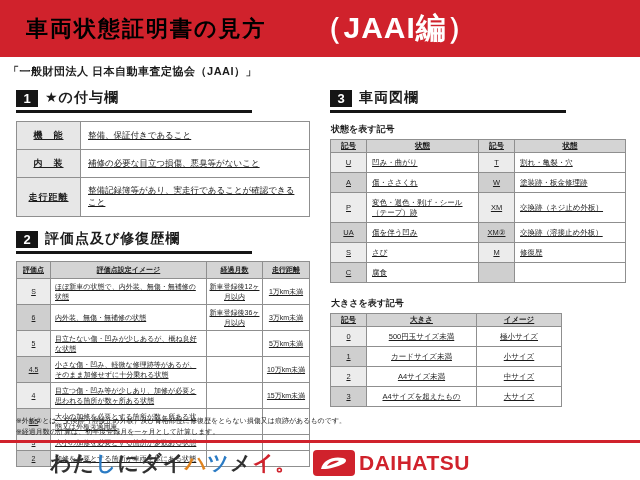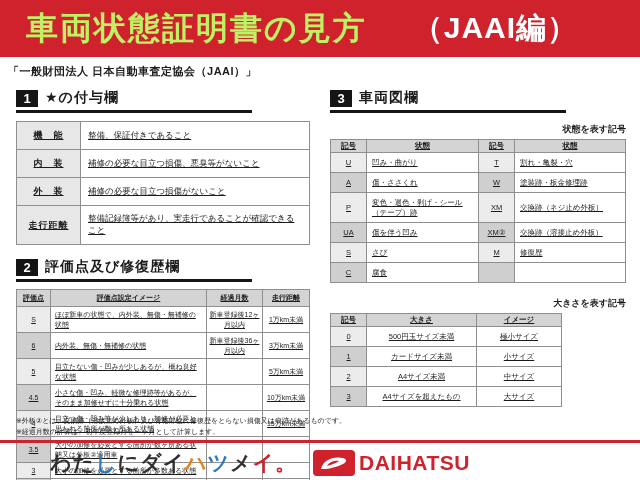--- a/index.html
+++ b/index.html
@@ -2,21 +2,21 @@
 <html><head>
 <meta charset="utf-8">
 <style>
   * { margin:0; padding:0; box-sizing:border-box; }
   html,body { background:#fff; }
   body { width:640px; height:480px; font-family:"Liberation Sans","DejaVu Sans",sans-serif; color:#1c1c1c; }
   .page { position:relative; width:640px; height:480px; overflow:hidden; background:#fff; }
 
   
   .banner { height:57px; background:#d0222c; display:flex; align-items:center; padding-left:26px; }
-  .banner .t1 { color:#bef264; font-size:32px; font-weight:900; letter-spacing:2px; }
+  .banner .t1 { color:#000000; font-size:22px; font-weight:900; letter-spacing:2px; }
   .banner .t2 { color:#fff; font-size:30px; font-weight:900; letter-spacing:1px; margin-left:46px; }
 
   .subtitle { font-size:11px; font-weight:bold; margin:7px 0 0 8px; letter-spacing:0.5px; }
 
   
   .cols { display:flex; padding:0 14px 0 16px; gap:20px; align-items:flex-start; }
   .col-l { width:294px; flex:none; }
   .col-r { flex:1; min-width:0; }
 
   .sec-head { display:flex; align-items:center; gap:7px; border-bottom:3px solid #151515; padding-bottom:3px; width:236px; margin-top:10px; }
@@ -37,21 +37,21 @@
   .tbl2 th { background:#d4d4d4; font-size:7px; font-weight:bold; padding:3px 2px; text-align:center; }
   .tbl2 td { font-size:7px; padding:2.5px 4px; }
   .tbl2 td.score { width:34px; text-align:center; padding:2.5px 1px; }
   .tbl2 td.desc  { width:156px; }
   .tbl2 td.mon   { width:56px; text-align:center; padding:2.5px 1px; }
   .tbl2 td.dist  { text-align:center; padding:2.5px 1px; }
   .tbl2 tr:nth-child(odd)  td.score { background:#ececec; }
   .tbl2 tr:nth-child(even) td.score { background:#cfcfcf; }
 
   
-  .mini-label { font-size:9px; font-weight:bold; margin:10px 0 3px 1px;text-align:right; }
+  .mini-label { font-size:9px; font-weight:bold; margin:10px 0 3px 1px; }
   .tbl3 th, .tbl4 th { background:#d4d4d4; font-size:7.5px; font-weight:bold; text-align:center; padding:1px 2px; }
   .tbl3 td { font-size:7.5px; padding:4.5px 5px; }
   .tbl3 td.sym { width:36px; text-align:center; padding:4.5px 1px; }
   .tbl3 td.st1 { width:112px;border-radius:6px; }
   .tbl3 tr:nth-child(odd)  td.sym { background:#ececec; }
   .tbl3 tr:nth-child(even) td.sym { background:#cfcfcf; }
   .tbl3 td.sym.blank { background:#fff; }
   .tbl4 { width:232px; }
   .tbl4 td { font-size:7.5px; text-align:center; padding:4.5px 2px; }
   .tbl4 td.sym { width:36px; }
@@ -95,24 +95,20 @@
         <tbody>
           <tr>
             <td class="lab">機　能</td>
             <td class="val">整備、保証付きであること</td>
           </tr>
           <tr>
             <td class="lab">内　装</td>
             <td class="val">補修の必要な目立つ損傷、悪臭等がないこと</td>
           </tr>
           <tr>
-            <td class="lab">外　装</td>
-            <td class="val">補修の必要な目立つ損傷がないこと</td>
-          </tr>
-          <tr>
             <td class="lab">走行距離</td>
             <td class="val">整備記録簿等があり、実走行であることが確認できること</td>
           </tr>
         </tbody>
       </table>
 
       <div class="sec-head" style="margin-top:13px;">
         <span class="num">2</span>
         <span class="ttl">評価点及び修復歴欄</span>
       </div>

